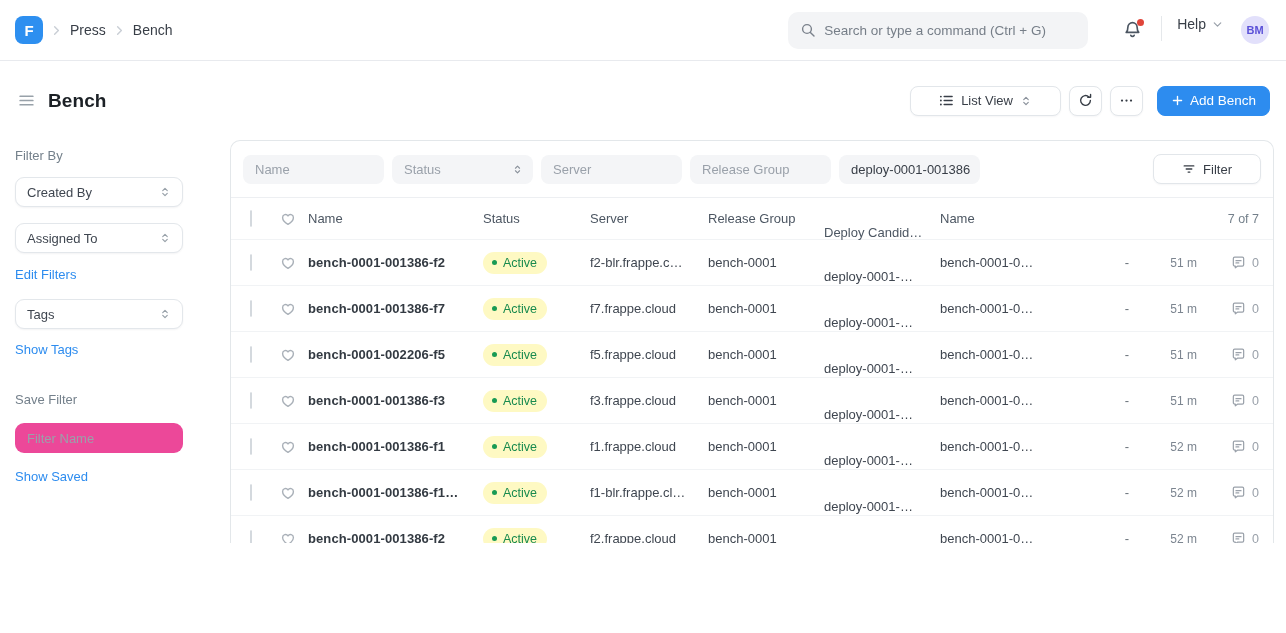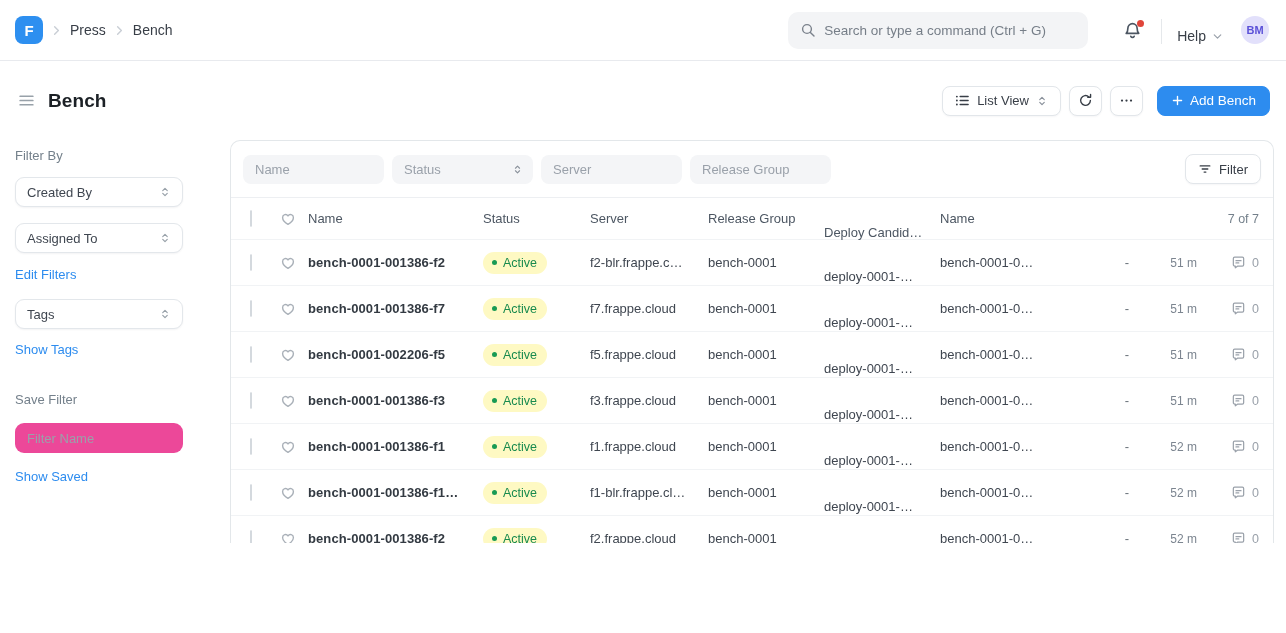--- a/index.html
+++ b/index.html
@@ -12,36 +12,36 @@
   .logo { width:28px; height:28px; border-radius:8px; background:#2D8FF0; color:#fff; font-weight:700; font-size:15px;
     display:flex; align-items:center; justify-content:center; cursor:pointer; }
   .crumb-sep { color:#C9CED5; margin:0 6px; }
   .crumb { font-size:14px; color:#383E47; cursor:pointer; }
   .nav-spacer { flex:1; }
   .searchbar { width:300px; height:37px; background:#F3F4F6; border-radius:10px; display:flex; align-items:center;
     padding:0 12px; gap:8px; color:#7B828C; }
   .searchbar input { border:none; outline:none; background:transparent; font-size:13.5px; color:#383E47; width:100%;
     font-family:inherit; }
   .searchbar input::placeholder { color:#767E88; }
-  .nav-right { display:flex; align-items:flex-end; margin-left:31px; }
+  .nav-right { display:flex; align-items:flex-start; margin-left:31px; }
   .bell-wrap { position:relative; color:#4C5662; padding:4px; cursor:pointer; }
   .bell-dot { position:absolute; top:3px; right:2px; width:7px; height:7px; border-radius:50%; background:#E0453A; }
   .nav-divider { width:1px; height:25px; background:#E5E8EB; margin:0 15px; }
   .help { display:flex; align-items:center; gap:5px; font-size:14px; color:#383E47; cursor:pointer; }
   .help .chev { color:#9AA1AA; }
   .avatar { width:28px; height:28px; border-radius:50%; background:#E2E0FB; color:#5B51D8; font-size:11px; font-weight:600;
     display:flex; align-items:center; justify-content:center; margin-left:17px; cursor:pointer; }
 
   
   .page-header { height:79px; display:flex; align-items:center; padding:0 16px 0 15px; }
   .menu-btn { color:#98A1A9; margin-right:10px; cursor:pointer; padding:2px; }
   .page-title { font-size:19px; font-weight:700; color:#1C2126; letter-spacing:.1px; }
   .ph-spacer { flex:1; }
   .btn { height:30px; background:#fff; border:1px solid #E2E6EA; border-radius:8px; display:flex; align-items:center;
-    gap:7px; padding:0 12px; font-size:13px; color:#383E47; cursor:pointer; box-shadow:0 1px 2px rgba(16,24,40,.04); }
+    gap:7px; padding:0 28px; font-size:13px; color:#383E47; cursor:pointer; box-shadow:0 1px 2px rgba(16,24,40,.04); }
   .btn.icon-only { width:33px; padding:0; justify-content:center; }
   .btn + .btn { margin-left:8px; }
   .btn-primary { height:30px; background:#2D8CEF; border:1px solid #2D8CEF; color:#fff; border-radius:8px;
     display:flex; align-items:center; gap:6px; padding:0 13px; font-size:13.5px; margin-left:14px; cursor:pointer; }
   .updown { color:#8A919B; }
 
   
   .content { display:flex; align-items:flex-start; height:403px; }
   .sidebar { width:230px; padding:8px 0 0 15px; flex:none; }
   .sb-label { font-size:13px; color:#74808B; }
@@ -256,20 +256,23 @@
         <span>Status</span>
         <span class="updown">
           <svg width="11" height="11" viewBox="0 0 16 16" fill="none" stroke="currentColor" stroke-width="1.6" stroke-linecap="round" stroke-linejoin="round">
               <path d="M5 6.2L8 3.2l3 3"></path>
               <path d="M5 9.8l3 3 3-3"></path>
             </svg>
         </span>
       </div>
       <input type="text" class="f-input" placeholder="Server" style="">
       <input type="text" class="f-input" placeholder="Release Group" style="">
+      <div class="f-select">
+        <span class="f-value">deploy-0001-001386</span>
+      </div>
 
       <div class="fb-spacer"></div>
 
       <div class="btn">
         <span>
           <svg width="14" height="14" viewBox="0 0 16 16" fill="none" stroke="currentColor" stroke-width="1.5" stroke-linecap="round">
               <path d="M2.5 4.5h11M4.8 8h6.4M7 11.5h2"></path>
             </svg>
         </span>
         <span>Filter</span>

